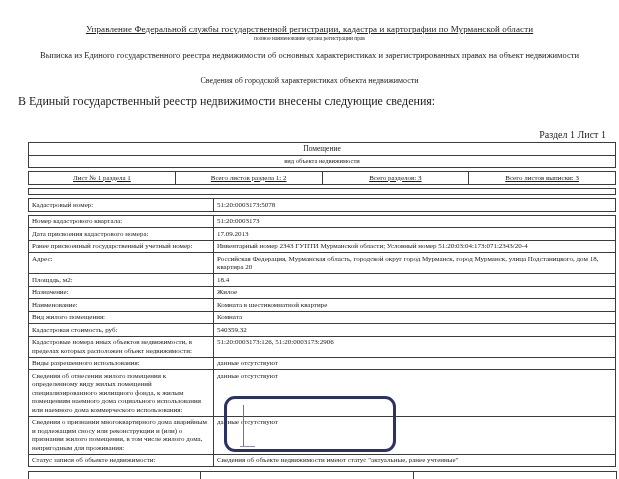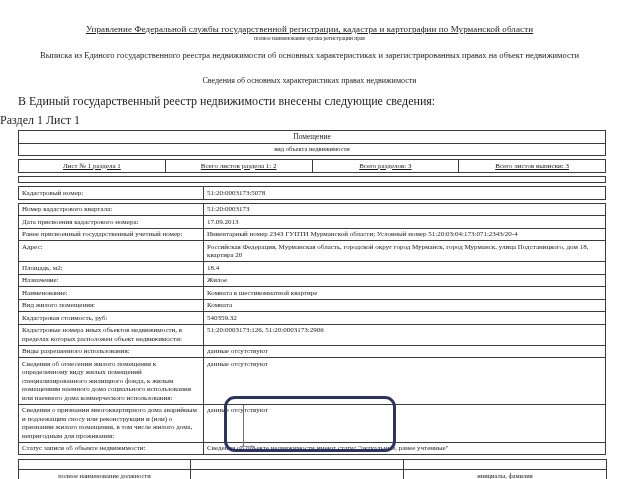--- a/index.html
+++ b/index.html
@@ -7,23 +7,23 @@
   .page {
     position:relative; width:619px; height:479px; background:#ffffff;
     color:#1c1c1c; font-family:"Liberation Serif", serif; overflow:hidden;
   }
   .center { text-align:center; }
   .org-name { padding-top:24px; font-size:9px; text-decoration:underline; letter-spacing:.1px; }
   .org-caption { font-size:5.5px; color:#2a2a2a; margin-top:1px; }
   .doc-title { font-size:8.5px; margin-top:9px; }
   .section-title { font-size:8px; margin-top:16px; }
   .intro { font-size:12px; text-align:left; margin:9px 0 0 18px; }
-  .section-label { font-size:12px; margin:4px 13px 2px 0; }
+  .section-label { font-size:10px; text-align:right; margin:20px 13px 2px 0; }
 
-  table { width:588px; margin-left:18px; border-collapse:collapse; table-layout:fixed; }
+  table { width:588px; margin-left:28px; border-collapse:collapse; table-layout:fixed; }
   td {
     border:1px solid #3c3c3c; font-size:7px; line-height:8.5px;
     padding:1.5px 3px; vertical-align:top; word-wrap:break-word;
   }
   .tbl-gap { height:3px; }
 
   .type-tbl td { text-align:center; }
   .type-value { font-size:7.5px; }
   .type-caption { font-size:6.5px; }
 
@@ -55,21 +55,21 @@
   }
 </style>
 </head>
 <body>
 
 <div class="page">
 
   <div class="org-name center">Управление Федеральной службы государственной регистрации, кадастра и картографии по Мурманской области</div>
   <div class="org-caption center">полное наименование органа регистрации прав</div>
   <div class="doc-title center">Выписка из Единого государственного реестра недвижимости об основных характеристиках и зарегистрированных правах на объект недвижимости</div>
-  <div class="section-title center">Сведения об основных характеристиках правах недвижимости</div>
+  <div class="section-title center">Сведения об городской характеристиках объекта недвижимости</div>
   <div class="intro">В Единый государственный реестр недвижимости внесены следующие сведения:</div>
   <div class="section-label">Раздел 1 Лист 1</div>
 
   <table class="type-tbl">
     <tbody>
         <tr>
       <td class="type-value">Помещение</td>
     </tr>
     <tr>
       <td class="type-caption">вид объекта недвижимости</td>

